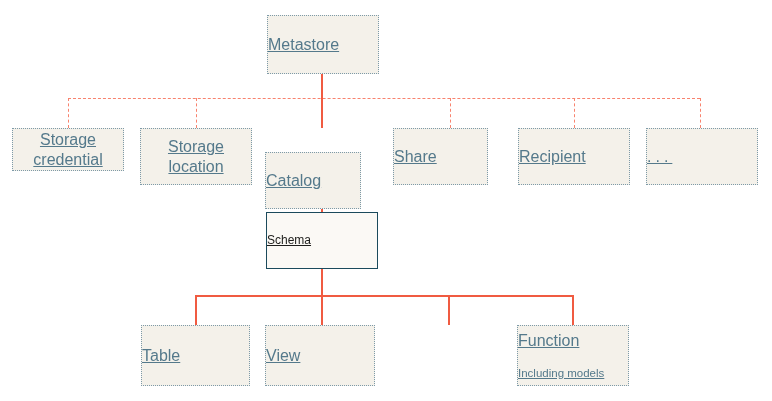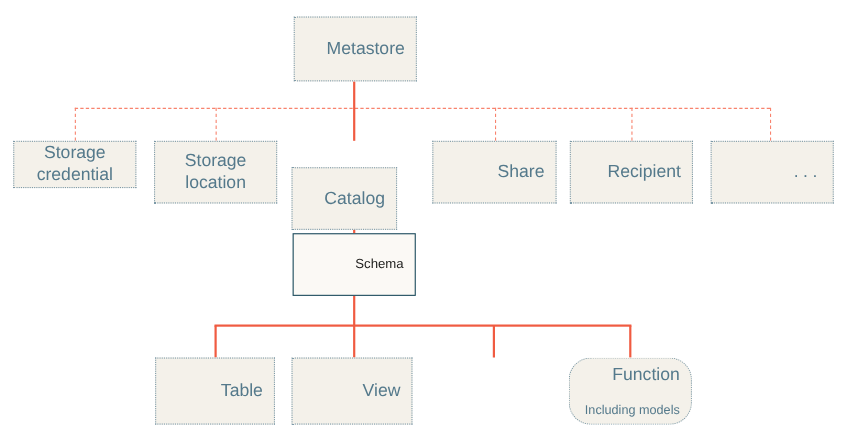--- a/index.html
+++ b/index.html
@@ -23,30 +23,31 @@
     width: 772px;
     height: 401px;
     background: var(--canvas-bg);
     overflow: hidden;
   }
   .node {
     position: absolute;
     box-sizing: border-box;
     display: flex;
     flex-direction: column;
-    align-items: flex-end;
+    align-items: flex-start;
     justify-content: center;
     text-align: center;
     background: var(--box-fill);
     border: 1px dotted var(--box-border);
     color: var(--box-text);
     font-size: 16px;
     line-height: 1.22;
-    padding: 2px 10px;
+    padding: 2px 0;
     z-index: 2;
+    text-decoration: underline;
   }
   .node .label { display: block; }
   .node .sub {
     display: block;
     font-size: 11.5px;
     line-height: 1.25;
     margin-top: 15px;
   }
   .node.schema {
     background: var(--schema-fill);
@@ -87,38 +88,38 @@
 
   <div class="node" style="left:12px; top:128px; width:112px; height:43px;">
     <span class="label">Storage credential</span>
   </div>
   <div class="node" style="left:140px; top:128px; width:112px; height:57px;">
     <span class="label">Storage location</span>
   </div>
   <div class="node" style="left:265px; top:128px; width:96px; height:57px;margin-top:24px;">
     <span class="label">Catalog</span>
   </div>
-  <div class="node" style="left:393px; top:128px; width:113px; height:57px;">
+  <div class="node" style="left:393px; top:128px; width:95px; height:57px;">
     <span class="label">Share</span>
   </div>
   <div class="node" style="left:518px; top:128px; width:112px; height:57px;">
     <span class="label">Recipient</span>
   </div>
   <div class="node dots" style="left:646px; top:128px; width:112px; height:57px;">
     <span class="label">...</span>
   </div>
 
   <div class="node schema" style="left:266px; top:212px; width:112px; height:57px;">
     <span class="label">Schema</span>
   </div>
 
   <div class="node" style="left:141px; top:325px; width:109px; height:61px;">
     <span class="label">Table</span>
   </div>
   <div class="node" style="left:265px; top:325px; width:110px; height:61px;">
     <span class="label">View</span>
   </div>
-  <div class="node" style="left:517px; top:325px; width:112px; height:61px;border-radius:20px;">
+  <div class="node" style="left:517px; top:325px; width:112px; height:61px;">
     <span class="label">Function</span>
     <span class="sub">Including models</span>
   </div>
 
 </div>
 
 </body></html>

